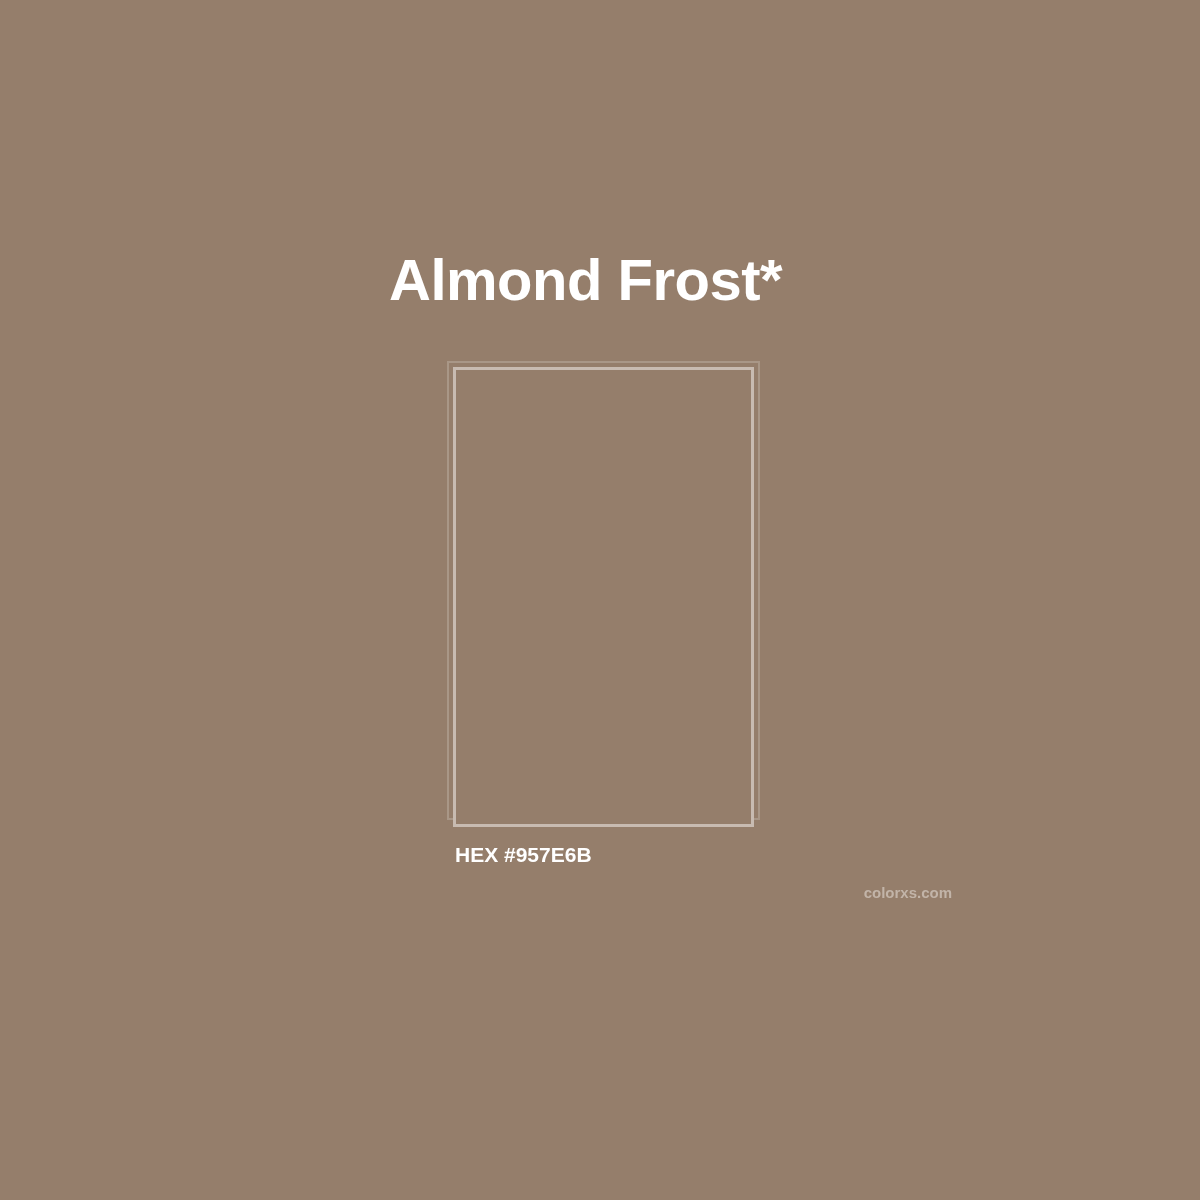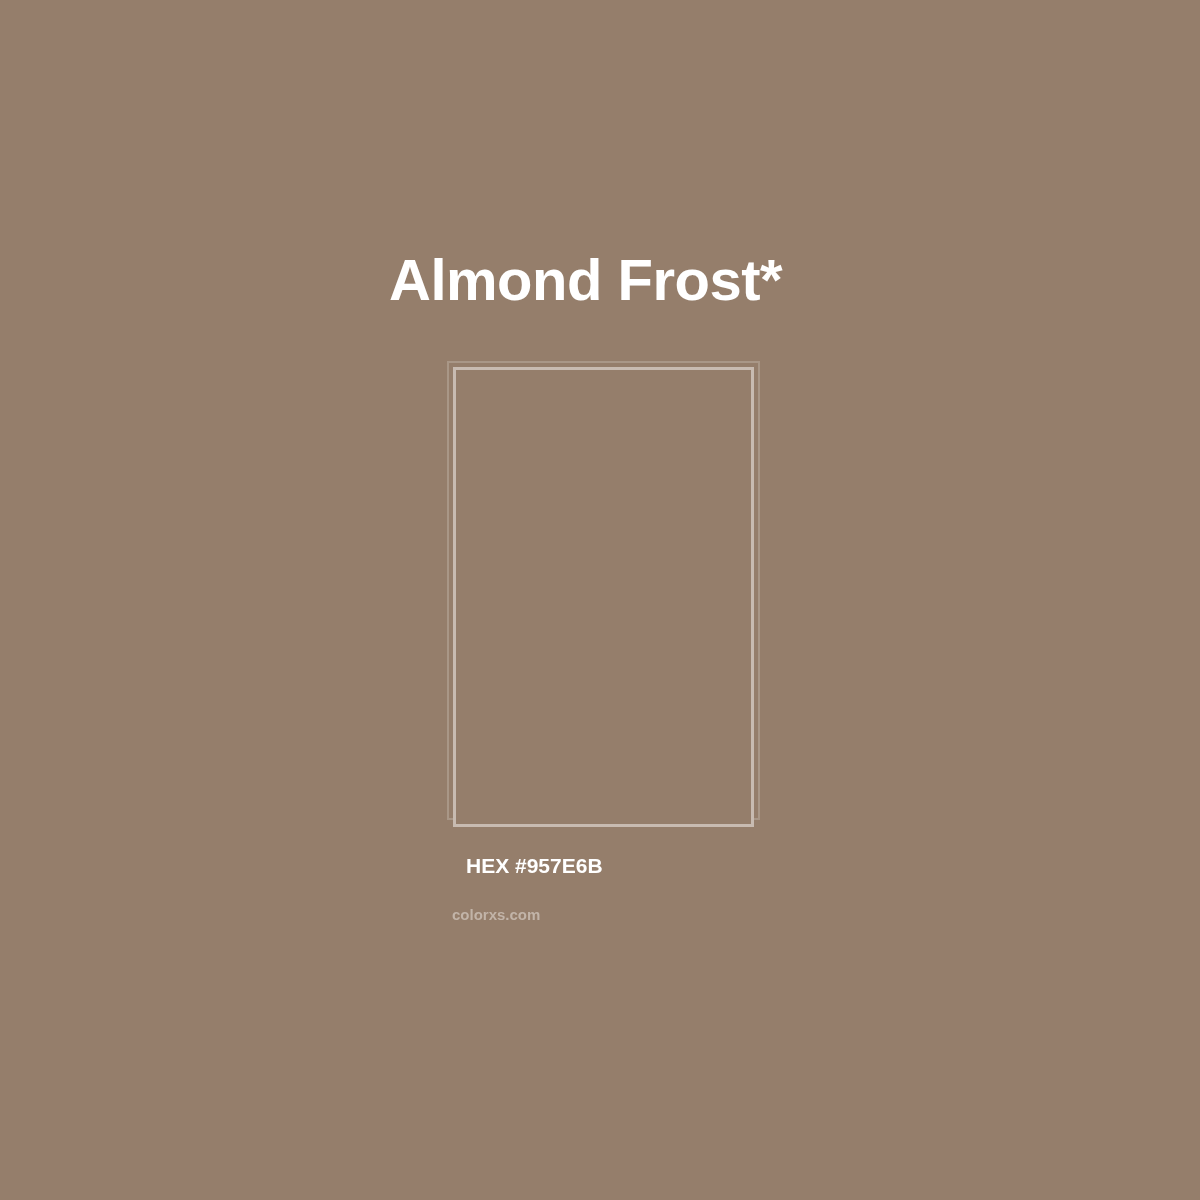--- a/index.html
+++ b/index.html
@@ -75,35 +75,36 @@
   }
 
   
   .values {
     position: absolute;
     left: 452px;
     top: 832px;
     width: 500px;
   }
   .value-line {
-    margin: 14px;
+    margin: 3px;
     font-size: 21px;
     line-height: 39px;
     font-weight: 700;
     color: #ffffff;
     white-space: nowrap;
   }
   .site-credit {
     margin: 0;
     padding-top: 6px;
     font-size: 15px;
     line-height: 20px;
     font-weight: 700;
     color: #c2b4a8;
     white-space: nowrap;
+    text-align: right;
   }
 </style>
 </head>
 <body>
 
 <div id="page">
 
   <h1 class="color-title">Almond Frost*</h1>
 
   <div class="swatch-wrap">

